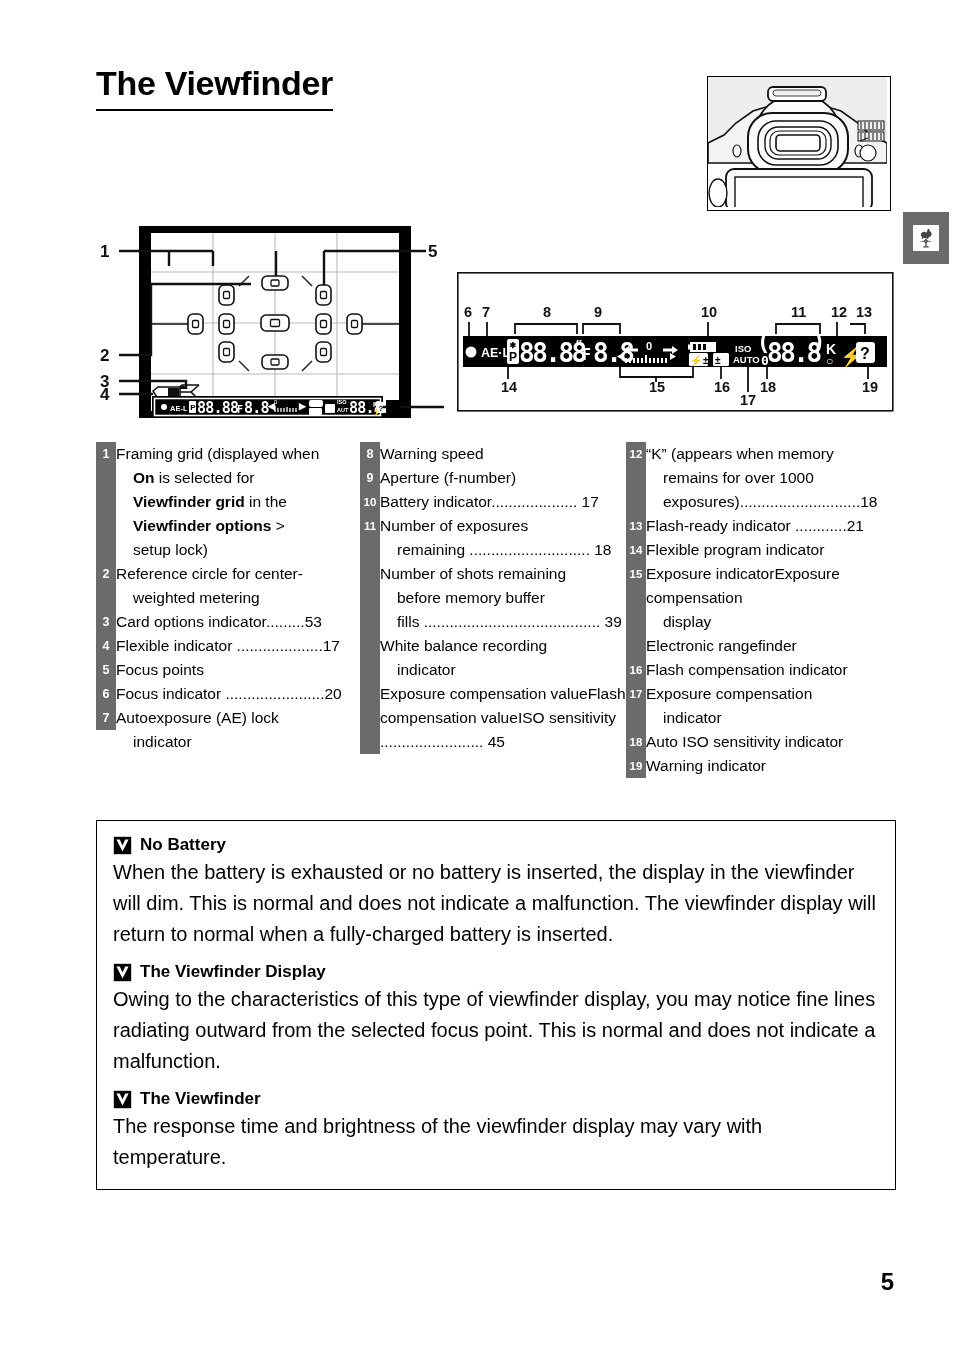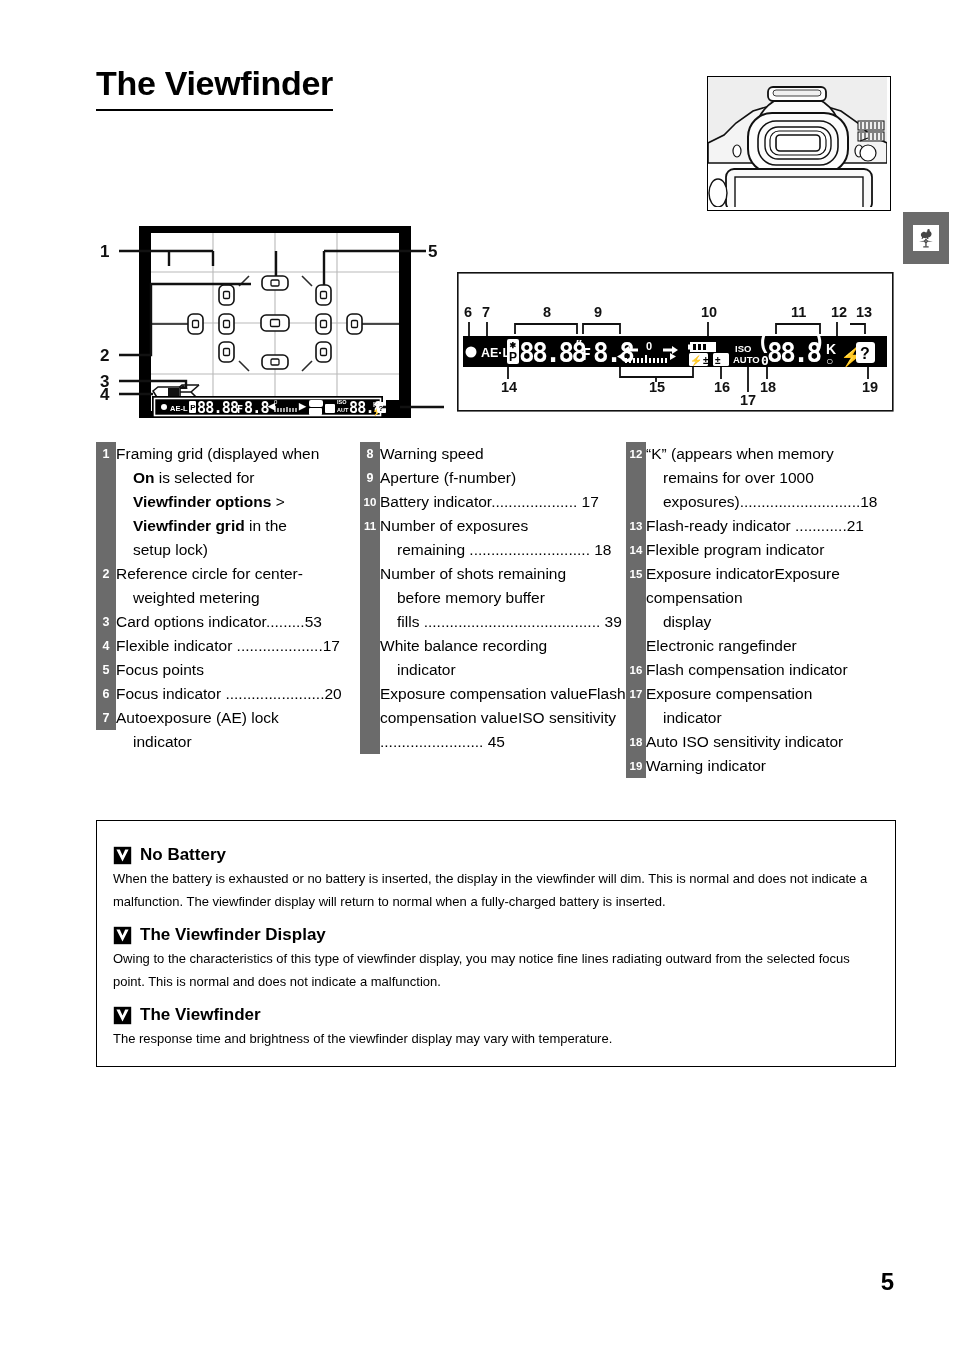--- a/index.html
+++ b/index.html
@@ -62,28 +62,28 @@
     text-align:center;box-sizing:border-box;
   }
   .legend-num.wide{font-size:11.5px;}
   .legend-text{flex:1;padding-left:0;}
   .legend-text .cont{display:block;padding-left:17px;text-indent:0;}
   .legend-text b{font-weight:bold;}
 
   
   #notes-box{
     position:absolute;left:96px;top:820px;width:800px;
-    border:1.6px solid #000;box-sizing:border-box;padding:24px 16px 16px 16px;
+    border:1.6px solid #000;box-sizing:border-box;padding:14px 16px 16px 16px;
   }
   .note-head{
     font-size:17px;font-weight:bold;display:flex;align-items:center;gap:8px;
     margin:0 0 2px 0;
   }
   .note-head .vmark{display:inline-block;width:19px;height:19px;}
-  .note-body{font-size:13px;line-height:23px;margin:0 0 12px 0;}
+  .note-body{font-size:20px;line-height:31px;margin:0 0 12px 0;}
   .note-body.last{margin-bottom:0;}
   .note-head.spaced{margin-top:8px;}
 
   
   #page-number{
     position:absolute;right:60px;top:1268px;font-size:24px;font-weight:bold;
   }
 </style>
 </head>
 <body>
@@ -412,21 +412,21 @@
       </g>
     </svg>
   </div>
 
   <div id="legend">
     <div class="legend-col c1">
       <div class="legend-bar"></div>
       <ul class="legend-list" id="legend-col1">
           <li class="legend-item">
             <span class="legend-num">1</span>
-            <span class="legend-text"><span class="">Framing grid (displayed when</span><span class="cont"><b>On</b> is selected for</span><span class="cont"><b>Viewfinder options</b> &gt;</span><span class="cont"><b>Viewfinder grid</b> in the</span><span class="cont">setup lock)</span></span>
+            <span class="legend-text"><span class="">Framing grid (displayed when</span><span class="cont"><b>On</b> is selected for</span><span class="cont"><b>Viewfinder grid</b> in the</span><span class="cont"><b>Viewfinder options</b> &gt;</span><span class="cont">setup lock)</span></span>
           </li>
           <li class="legend-item">
             <span class="legend-num">2</span>
             <span class="legend-text"><span class="">Reference circle for center-</span><span class="cont">weighted metering</span></span>
           </li>
           <li class="legend-item">
             <span class="legend-num">3</span>
             <span class="legend-text"><span class="">Card options indicator.........53</span></span>
           </li>
           <li class="legend-item">

